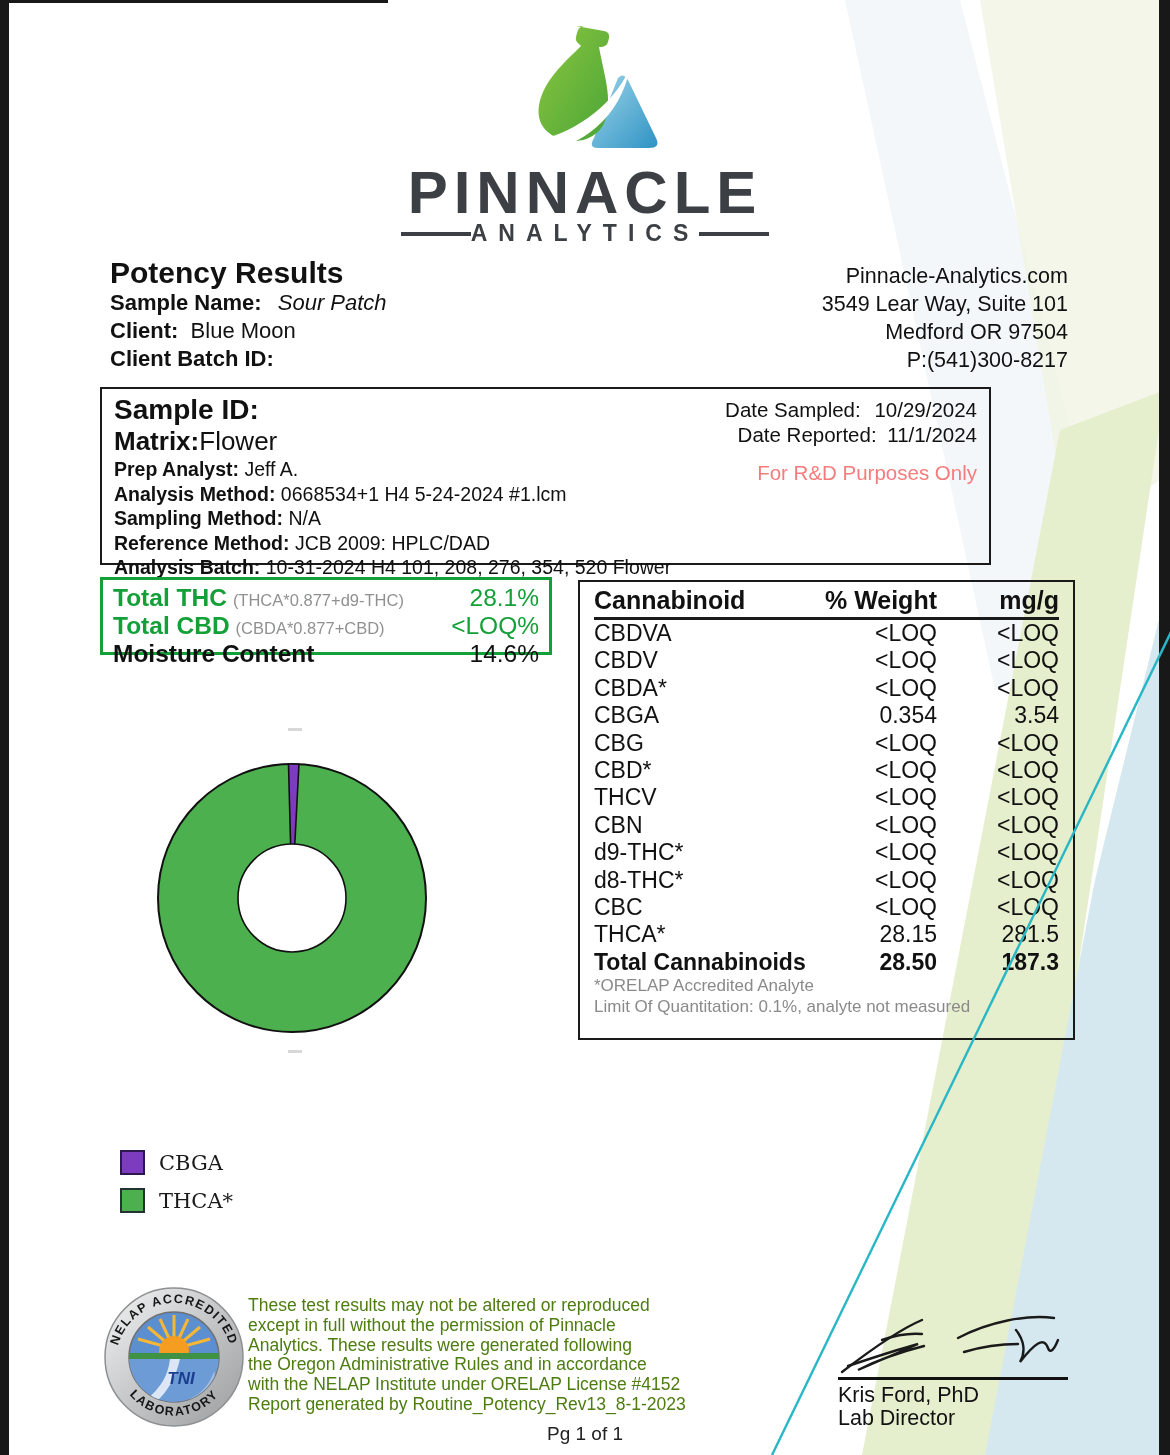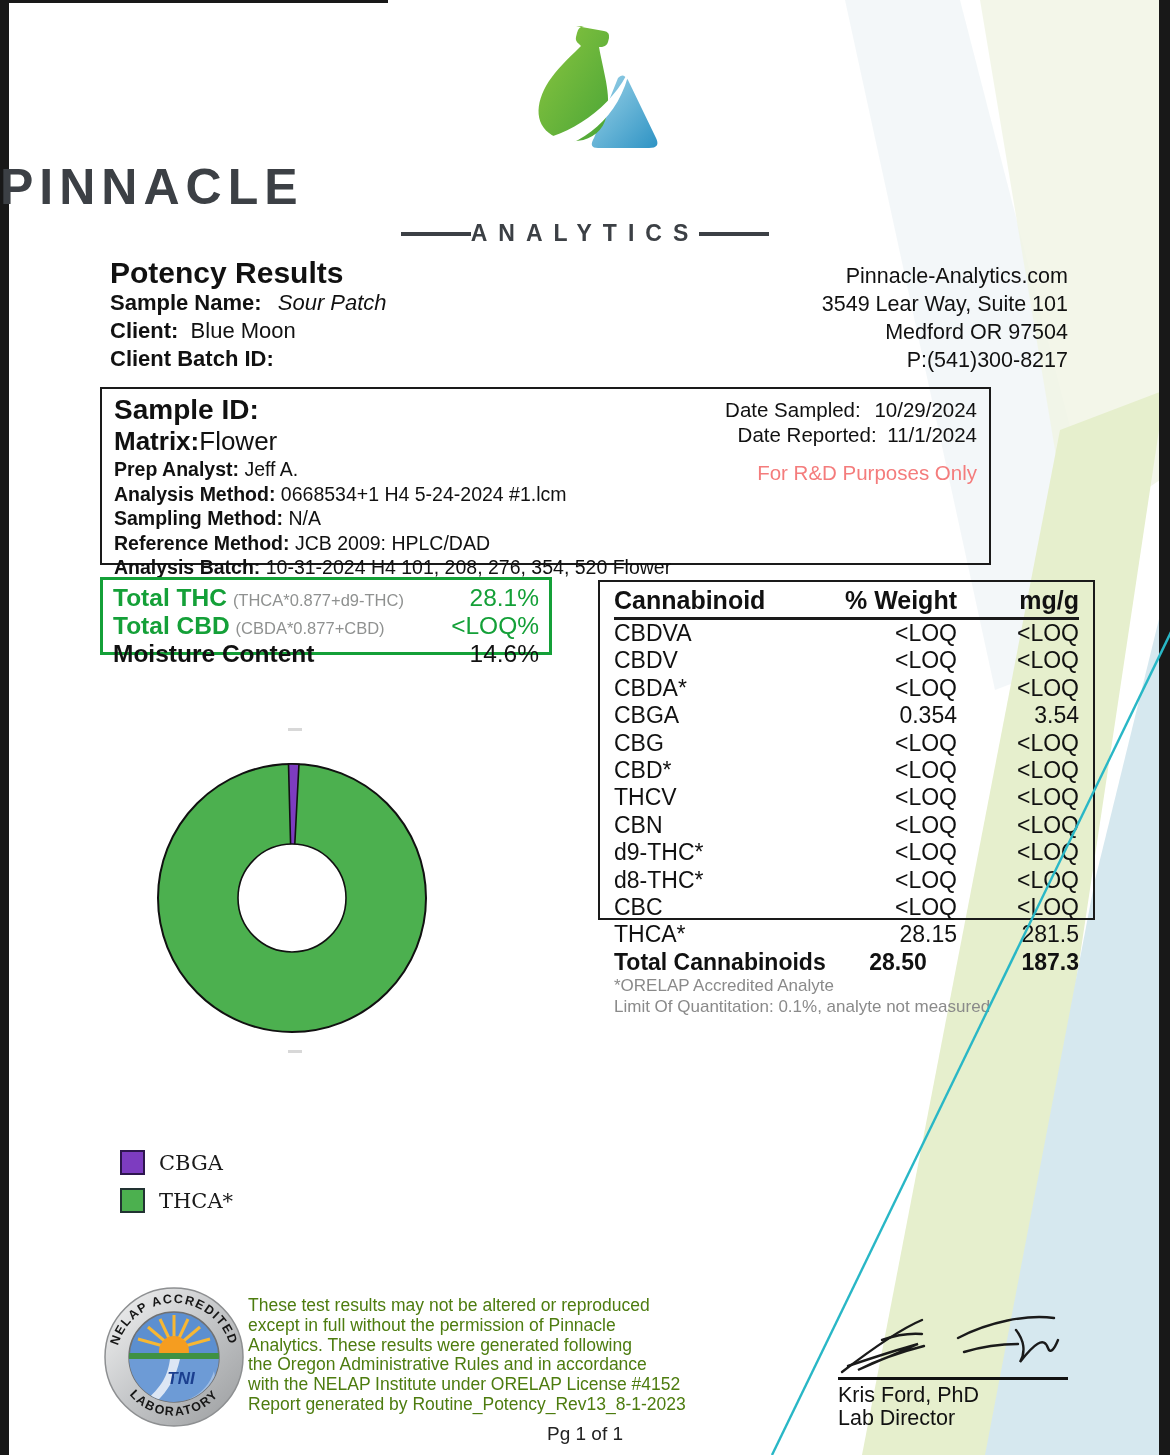--- a/index.html
+++ b/index.html
@@ -6,21 +6,21 @@
   #page{position:relative;width:1170px;height:1455px;background:#ffffff;overflow:hidden;
         font-family:"Liberation Sans",sans-serif;color:#111;}
   .abs{position:absolute;}
   
   .edge{background:#181818;}
   
   #decor{left:0;top:0;z-index:0;pointer-events:none;}
   #tealline{left:0;top:0;z-index:6;pointer-events:none;}
   .content{z-index:2;}
   
-  #logoword{left:0;top:158px;width:1170px;text-align:left;font-size:50px;font-weight:700;
+  #logoword{left:0;top:158px;width:1170px;text-align:center;font-size:60px;font-weight:700;
             letter-spacing:6px;color:#3c4045;}
   #logosub{left:0;top:220px;width:1170px;display:flex;justify-content:center;align-items:center;gap:0;
            color:#3c4045;font-size:23px;font-weight:700;letter-spacing:11px;}
   .subline{width:70px;height:4px;background:#3c4045;}
   
   #hdrleft{left:110px;top:256px;width:560px;}
   #hdrleft .title{font-size:30px;font-weight:700;line-height:33px;}
   .hline{font-size:22px;line-height:28px;}
   .b{font-weight:700;}
   .ital{font-style:italic;}
@@ -35,29 +35,29 @@
   #rdnote{position:absolute;right:12px;top:72px;text-align:right;font-size:20.5px;color:#f47c7c;}
   
   #totalsbox{left:100px;top:577px;width:452px;height:78px;border:3px solid #14A038;box-sizing:border-box;
              display:flex;flex-direction:column;justify-content:space-around;padding:4px 10px;}
   .trowt{display:flex;align-items:baseline;white-space:nowrap;}
   .tlabel{font-size:24.5px;font-weight:700;color:#14A038;}
   .tformula{font-size:16.5px;color:#8f9190;margin-left:6px;}
   .tval{margin-left:auto;font-size:24.5px;color:#14A038;}
   .blacktxt{color:#111 !important;}
   
-  #cantable{left:578px;top:580px;width:497px;height:340px;border:2.5px solid #1a1a1a;box-sizing:border-box;
-            padding:4px 14px 0 14px;margin-left:20px;}
+  #cantable{left:578px;top:580px;width:497px;height:460px;border:2.5px solid #1a1a1a;box-sizing:border-box;
+            padding:4px 14px 0 14px;}
   .thead{display:grid;grid-template-columns:1fr 118px 122px;font-size:25px;font-weight:700;
          border-bottom:3px solid #1a1a1a;padding-bottom:2px;}
   .thead span:nth-child(2),.thead span:nth-child(3){text-align:right;}
   .trow{display:grid;grid-template-columns:1fr 118px 122px;font-size:23px;line-height:27.4px;}
   .trow span:nth-child(2),.trow span:nth-child(3){text-align:right;}
   .trow.total{font-weight:700;}
-  .trow.total span:nth-child(2){text-align:center;}
+  .trow.total span:nth-child(2){text-align:right;}
   .fnote{font-size:17px;line-height:20.5px;color:#8a8a8a;}
   
   #donut{left:147px;top:753px;}
   .tick{background:#d8d8d8;width:14px;height:3px;}
   .legitem{display:flex;align-items:center;gap:14px;font-family:"DejaVu Serif",serif;font-size:21px;color:#1a1a1a;}
   .swatch{width:25px;height:25px;border:2px solid rgba(20,10,40,0.75);box-sizing:border-box;}
   
   #disclaimer{left:248px;top:1296px;width:446px;font-size:17.5px;line-height:19.8px;
               color:#4d7c0f;white-space:pre-line;}
   #pgnum{left:510px;top:1423px;width:150px;text-align:center;font-size:19px;color:#222;}

